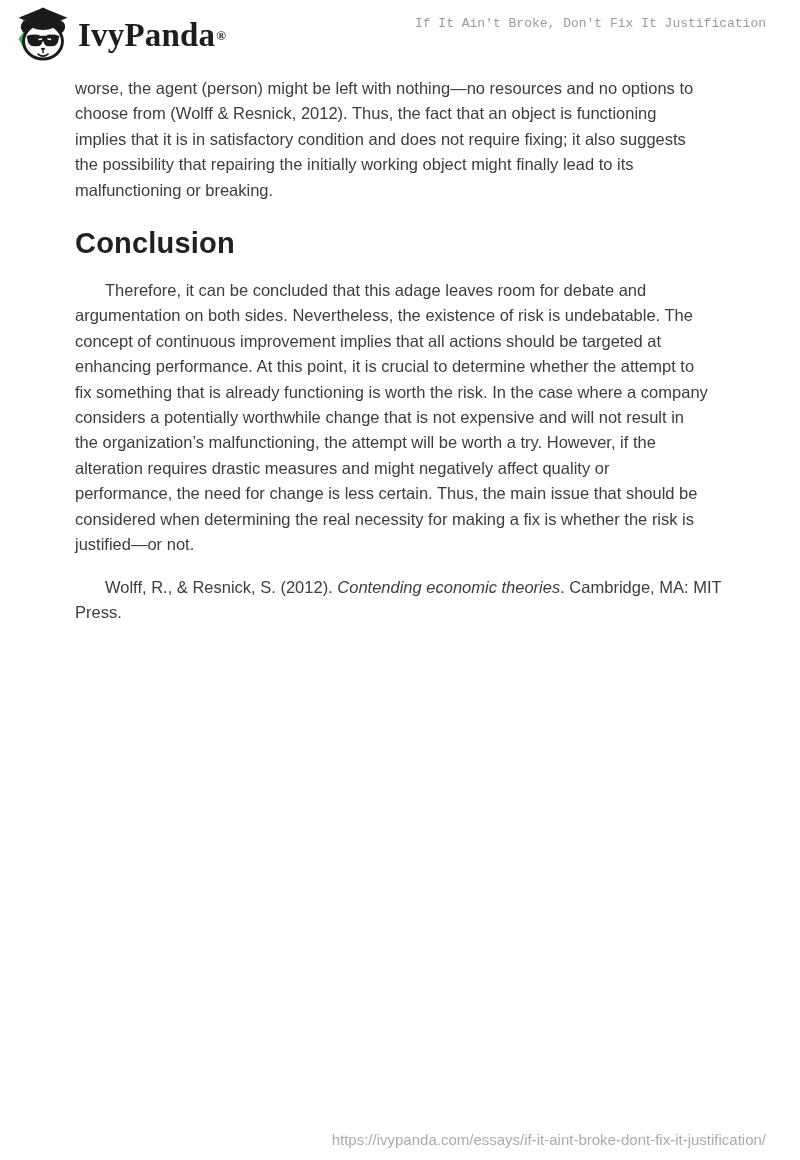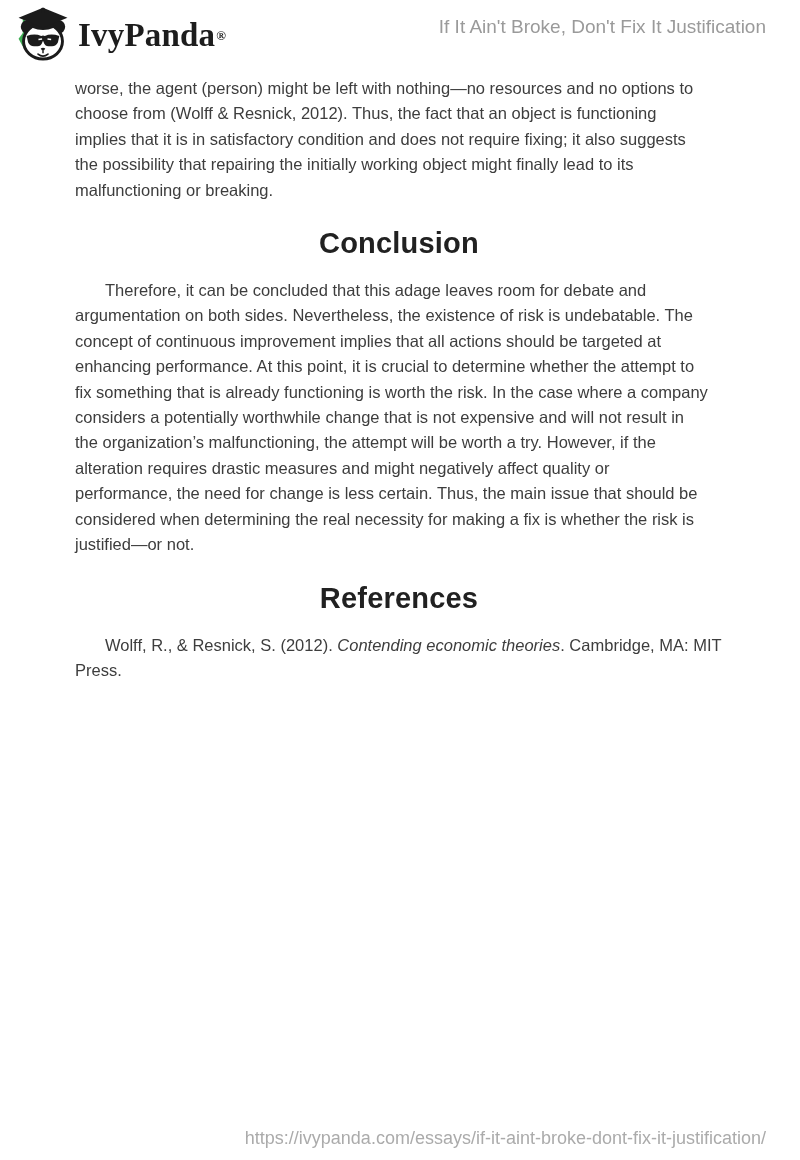--- a/index.html
+++ b/index.html
@@ -47,25 +47,26 @@
   .brand-reg {
     font-family: "Liberation Serif", "DejaVu Serif", serif;
     font-weight: 700;
     font-size: 13px;
     color: #1d1d1d;
     vertical-align: super;
     line-height: 1;
     margin-left: 1px;
   }
   .doc-title {
-    font-size: 19px;
+    font-size: 13px;
     color: #9a9a9a;
     margin-top: 10px;
     text-align: right;
     white-space: nowrap;
+    font-family: Liberation Mono, monospace;
   }
 
   
   .main {
     padding: 12px 77px 0 75px;
     color: #3d3d3d;
     font-size: 16.5px;
     line-height: 25.4px;
   }
   .body-par {
@@ -75,40 +76,39 @@
     text-indent: 30px;
   }
   .section-heading {
     font-family: "Liberation Sans", "DejaVu Sans", sans-serif;
     font-weight: 700;
     font-size: 29px;
     line-height: 32px;
     color: #212121;
     margin: 24px 0 19px 0;
     letter-spacing: 0.2px;
-    text-align: center;
   }
   .ref-par {
     margin: 0 0 17px 0;
     text-indent: 30px;
   }
   .ref-par .italic {
     font-style: italic;
   }
 
   
   .footer {
     position: absolute;
     left: 0;
     right: 34px;
     bottom: 11px;
     text-align: right;
   }
   .footer-url {
-    font-size: 18px;
+    font-size: 15px;
     color: #ababab;
     text-decoration: none;
     margin-top: 14px;
   }
 </style>
 </head>
 <body>
 
 <div class="page">
 
@@ -144,21 +144,20 @@
   </div>
 
   <div class="main">
 
     <p class="body-par">worse, the agent (person) might be left with nothing—no resources and no options to choose from (Wolff &amp; Resnick, 2012). Thus, the fact that an object is functioning implies that it is in satisfactory condition and does not require fixing; it also suggests the possibility that repairing the initially working object might finally lead to its malfunctioning or breaking.</p>
 
     <h2 class="section-heading">Conclusion</h2>
 
     <p class="body-par indent">Therefore, it can be concluded that this adage leaves room for debate and argumentation on both sides. Nevertheless, the existence of risk is undebatable. The concept of continuous improvement implies that all actions should be targeted at enhancing performance. At this point, it is crucial to determine whether the attempt to fix something that is already functioning is worth the risk. In the case where a company considers a potentially worthwhile change that is not expensive and will not result in the organization’s malfunctioning, the attempt will be worth a try. However, if the alteration requires drastic measures and might negatively affect quality or performance, the need for change is less certain. Thus, the main issue that should be considered when determining the real necessity for making a fix is whether the risk is justified—or not.</p>
 
-    <h2 class="section-heading">References</h2>
 
 
     <p class="ref-par"><span>Wolff, R., &amp; Resnick, S. (2012). </span><span class="italic">Contending economic theories</span><span>. Cambridge, MA: MIT Press.</span></p>
 
   </div>
 
   <div class="footer">
     <span class="footer-url">https://ivypanda.com/essays/if-it-aint-broke-dont-fix-it-justification/</span>
   </div>
 

